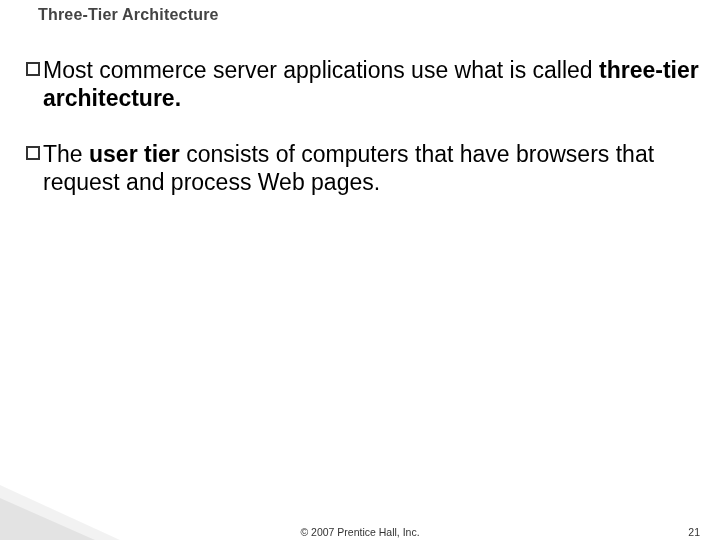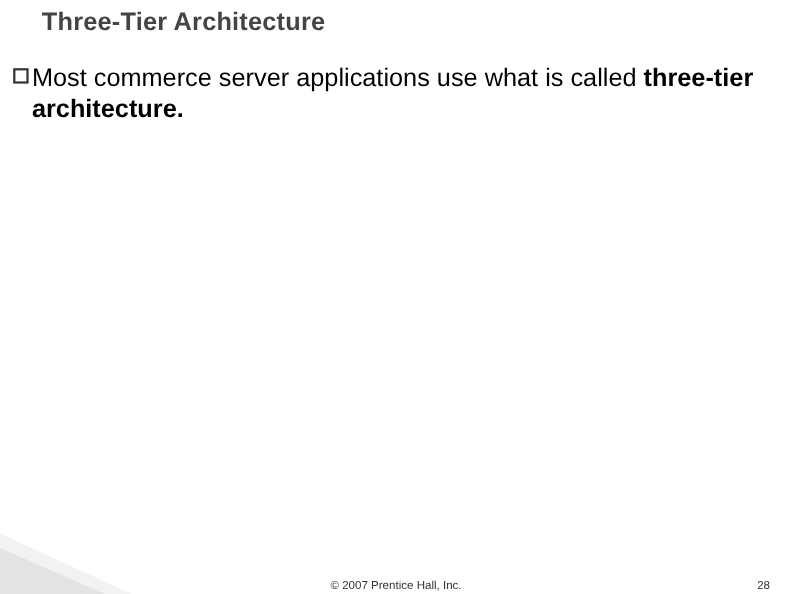--- a/index.html
+++ b/index.html
@@ -16,29 +16,29 @@
   .slide {
     width: 720px;
     height: 540px;
     position: relative;
     box-sizing: border-box;
   }
   .title {
     position: absolute;
     top: 6px;
     left: 38px;
-    font-size: 23px;
+    font-size: 16px;
     font-weight: 700;
     color: #444;
     letter-spacing: 0.2px;
   }
   .body {
     position: absolute;
     top: 56px;
-    left: 12px;
+    left: 26px;
     right: 20px;
   }
   .bullet {
     display: flex;
     align-items: flex-start;
     font-size: 23px;
     line-height: 1.22;
     margin-bottom: 28px;
     color: #000;
   }
@@ -104,24 +104,30 @@
   <div class="body">
 
     <div class="bullet">
       <div class="marker"></div>
       <div class="text">
         <span>Most commerce server applications use what is called </span><span class="bold">three-tier architecture.</span>
       </div>
     </div>
 
 
+    <div class="bullet">
+      <div class="marker"></div>
+      <div class="text">
+        <span>The </span><span class="bold">user tier</span><span> consists of computers that have browsers that request and process Web pages.</span>
+      </div>
+    </div>
 
 
   </div>
 
   <div class="corner-accent"></div>
 
   <div class="footer">
     <div class="copyright">© 2007 Prentice Hall, Inc.</div>
-    <div class="pagenum">28</div>
+    <div class="pagenum">21</div>
   </div>
 
 </div>
 
 </body></html>

